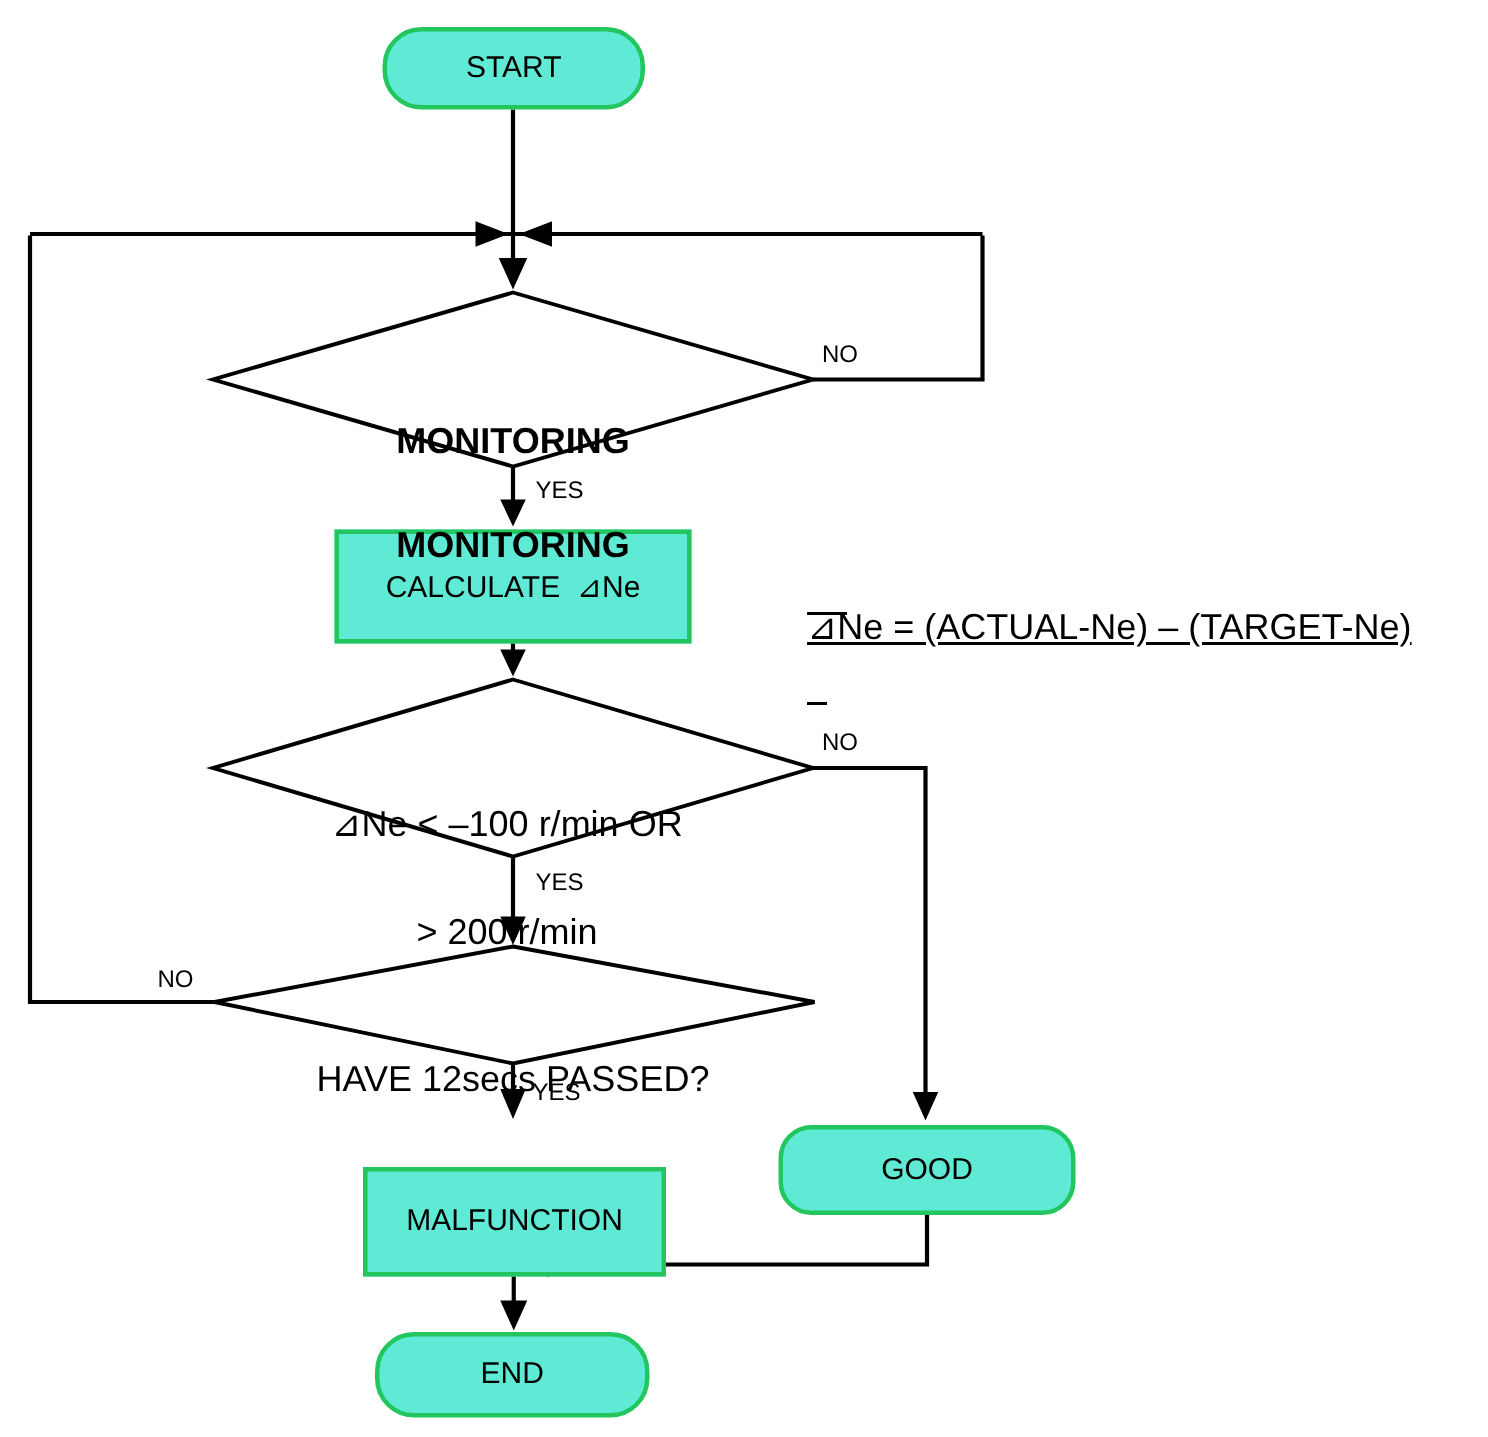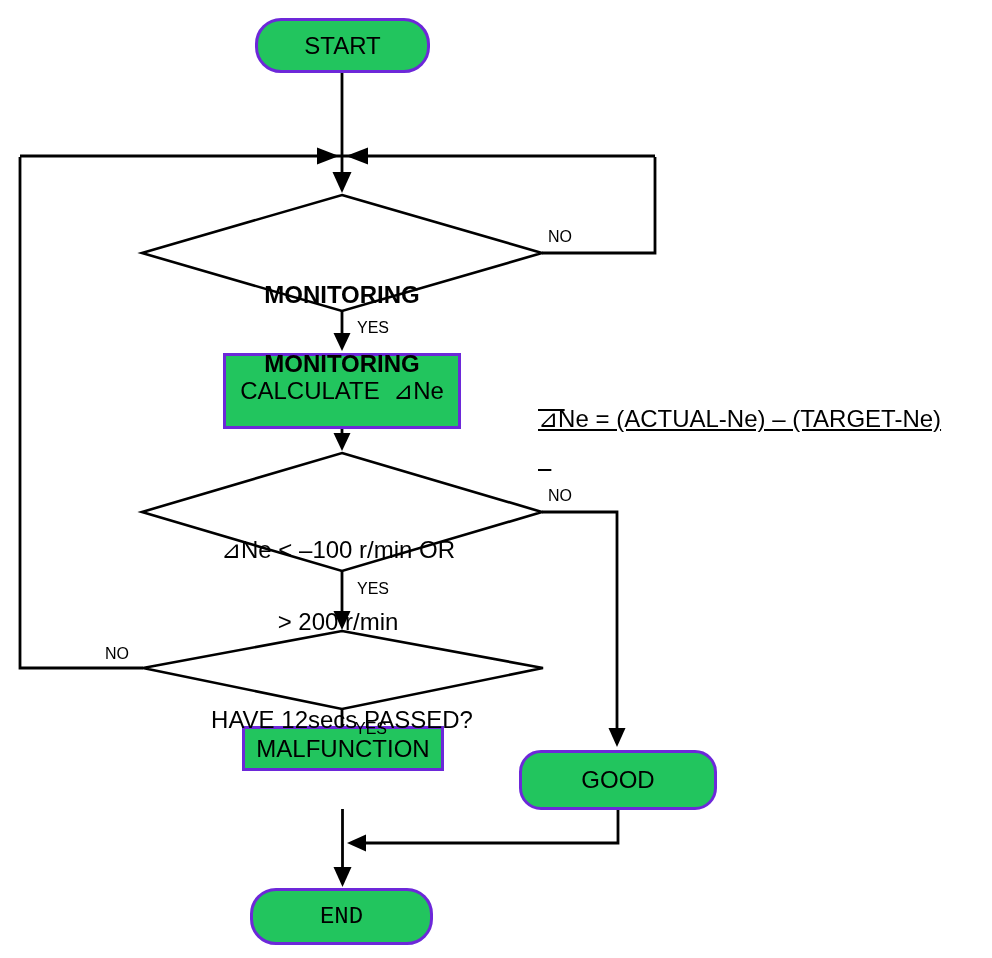--- a/index.html
+++ b/index.html
@@ -15,24 +15,24 @@
   svg.wires { position: absolute; left: 0; top: 0; width: 992px; height: 958px; }
   svg.wires path { fill: none; stroke: #000; stroke-width: 2.8px; }
   svg.wires path.diamond { stroke-width: 2.6px; fill: #ffffff; }
   svg.wires polygon { fill: #000; stroke: none; }
 
   .node {
     position: absolute;
     display: flex;
     align-items: center;
     justify-content: center;
-    background: #22c55e;
-    border: 3px solid #6d28d9;
+    background: #5eead4;
+    border: 3px solid #22c55e;
     box-sizing: border-box;
-    font-size: 24px;
+    font-size: 20px;
     white-space: pre;
   }
   .terminal { border-radius: 26px; }
 
   .flabel {
     position: absolute;
     font-size: 24px;
     line-height: 23px;
     text-align: center;
     white-space: pre;
@@ -99,29 +99,29 @@
   </svg>
 
   <div class="node terminal" style="left:255px; top:18px; width:175px; height:55px;">
     <span>START</span>
   </div>
 
   <div class="node" style="left:223px; top:353px; width:238px; height:76px;">
     <span>CALCULATE  ⊿Ne</span>
   </div>
 
-  <div class="node" style="left:242px; top:726px; width:202px; height:45px;">
+  <div class="node" style="left:242px; top:778px; width:202px; height:73px;">
     <span>MALFUNCTION</span>
   </div>
 
   <div class="node" style="left:519px; top:750px; width:198px; height:60px;border-radius:22px;">
     <span>GOOD</span>
   </div>
 
-  <div class="node terminal" style="left:250px; top:888px; width:183px; height:57px;font-family:Liberation Mono, monospace;">
+  <div class="node terminal" style="left:250px; top:888px; width:183px; height:57px;">
     <span>END</span>
   </div>
 
   <div class="flabel" style="left:212px; top:237px; width:260px;font-weight:bold;">
     <div>MONITORING</div>
     <div>MONITORING</div>
   </div>
 
   <div class="flabel d2" style="left:188px; top:490px; width:300px;">
     <div>⊿Ne &lt; –100 r/min OR</div>

